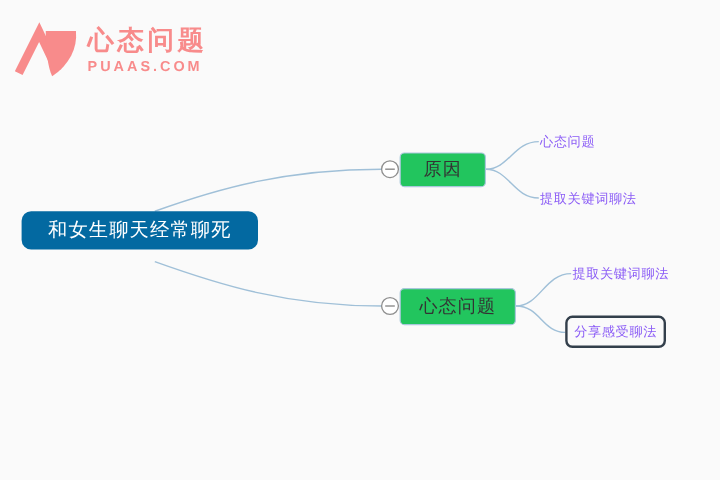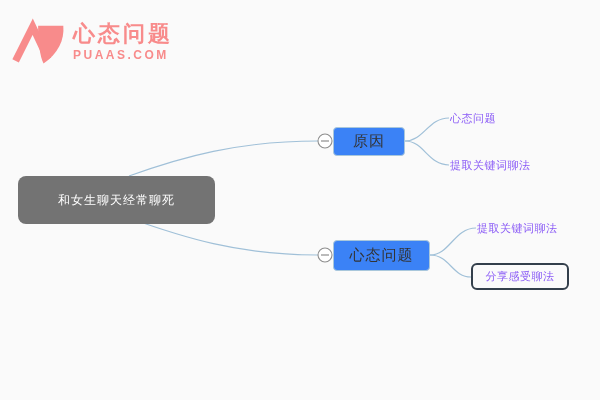--- a/index.html
+++ b/index.html
@@ -19,38 +19,38 @@
 
   
   svg.links{position:absolute;left:0;top:0;width:600px;height:400px;}
   .link{fill:none;stroke:#a0c0d8;stroke-width:1.2px;}
   .collapse-circle{fill:#ffffff;stroke:#8e8e8e;stroke-width:1.1px;}
   .collapse-minus{stroke:#8e8e8e;stroke-width:1.2px;}
 
   
   .node{position:absolute;box-sizing:border-box;display:flex;align-items:center;justify-content:center;white-space:nowrap;}
   .root{
-    left:18px;top:176px;width:197px;height:48px;
-    background:#737373;border-radius:8px;
-    color:#ffffff;font-size:12px;letter-spacing:1px;
+    left:18px;top:176px;width:197px;height:32px;
+    background:#0369a1;border-radius:8px;
+    color:#ffffff;font-size:16px;letter-spacing:1px;
   }
   .branch{
-    background:#3b82f6;border:1px solid #a9c7db;border-radius:4px;
+    background:#22c55e;border:1px solid #a9c7db;border-radius:4px;
     color:#333333;font-size:15px;letter-spacing:1px;
   }
   .branch.b1{left:333px;top:127px;width:72px;height:29px;}
   .branch.b2{left:333px;top:240px;width:97px;height:31px;}
   .leaf{
     position:absolute;color:#8b5cf6;font-size:11px;letter-spacing:0.5px;white-space:nowrap;
   }
   .leaf.l1{left:450px;top:111px;}
   .leaf.l2{left:450px;top:158px;}
   .leaf.l3{left:477px;top:221px;}
   .leaf.boxed{
-    left:471px;top:263px;width:98px;height:27px;
+    left:471px;top:263px;width:84px;height:27px;
     box-sizing:border-box;border:2px solid #333f4b;border-radius:6px;
     background:#fafafa;display:flex;align-items:center;justify-content:center;
   }
 </style>
 </head>
 <body>
 
 <div class="stage">
 
   <div class="logo">

